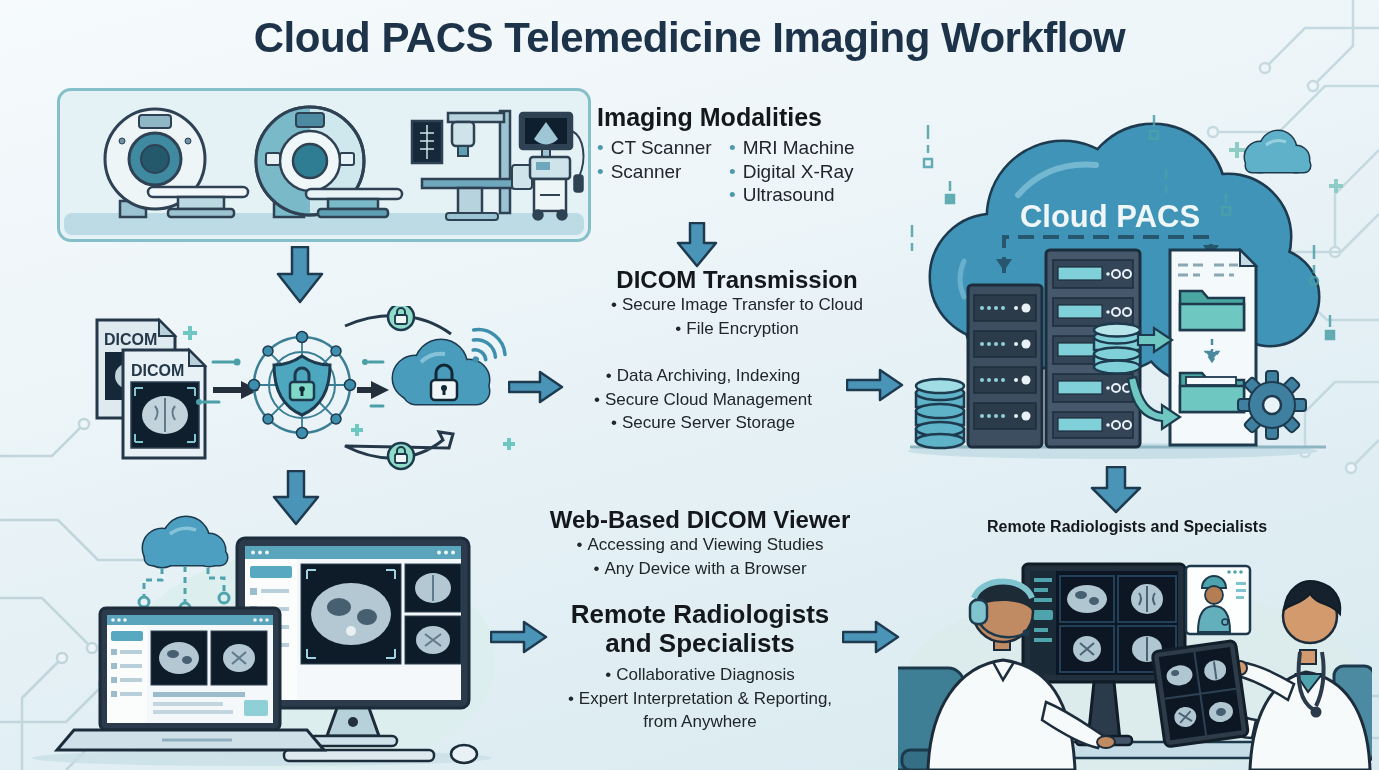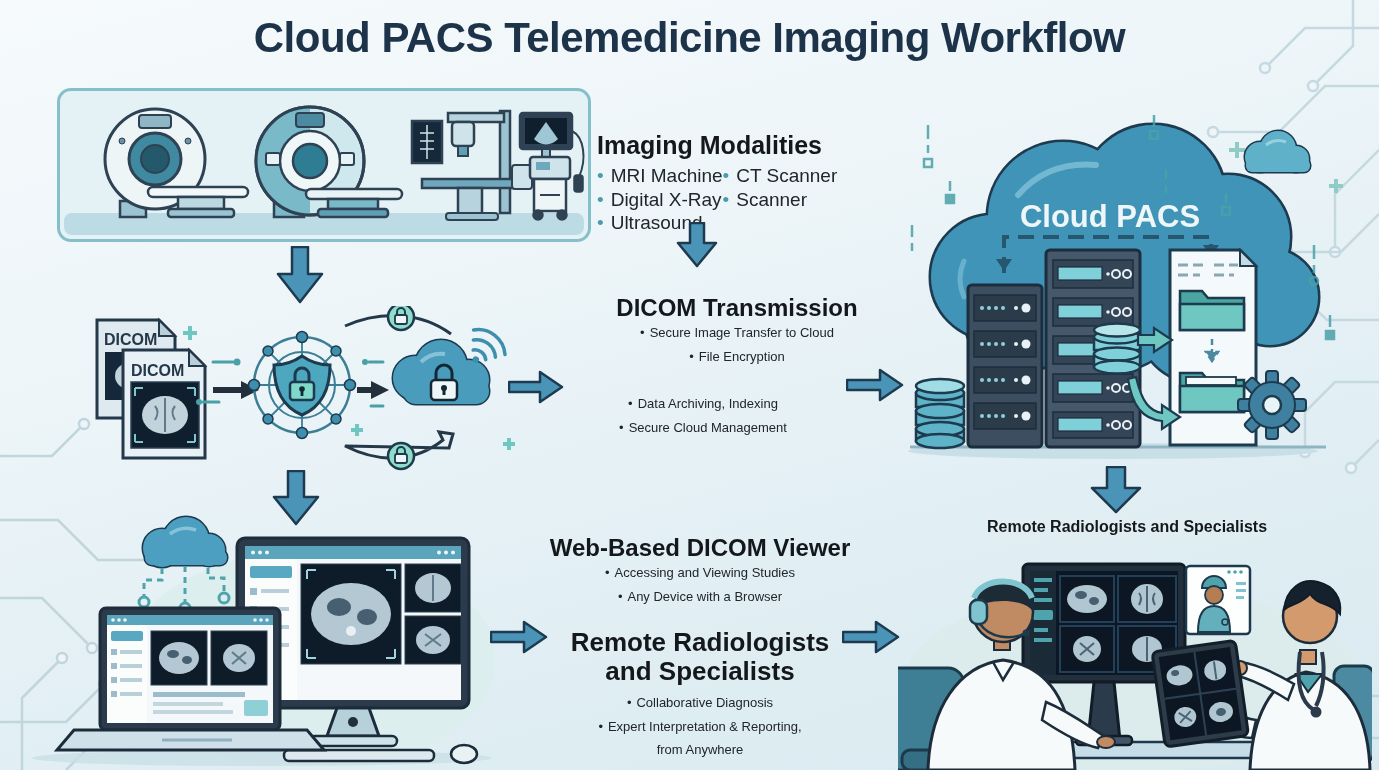--- a/index.html
+++ b/index.html
@@ -7,23 +7,23 @@
     position:relative;width:1379px;height:770px;overflow:hidden;
     background:linear-gradient(165deg,#f6fafc 0%,#edf5f8 35%,#e2eff4 65%,#d8eaf0 100%);
     font-family:"Liberation Sans","DejaVu Sans",sans-serif;
   }
   .abs{position:absolute;}
   .title{
     top:14px;left:0;width:100%;text-align:center;
     font-size:42px;font-weight:700;color:#1d3349;letter-spacing:-0.5px;
   }
   
-  .step{color:#14181c;text-align:center;margin-top:28px;}
+  .step{color:#14181c;text-align:center;}
   .step h3{margin:0;font-size:24px;font-weight:700;line-height:27px;color:#14181c;}
-  .bul{font-size:13px;line-height:23.5px;color:#20262b;}
+  .bul{font-size:17px;line-height:23.5px;color:#20262b;}
   .bdot{margin-right:5px;color:#20262b;}
   .mod-block{left:597px;top:104px;width:280px;text-align:left;}
   .mod-block h3{font-size:25px;}
   .mod-cols{display:flex;margin-top:5px;}
   .mod-col{list-style:none;margin:0;padding:0;}
   .mod-col li{font-size:19px;line-height:23.5px;color:#20262b;}
   .mdot{color:#4d9aad;margin-right:7px;}
   .mod-col.c1{width:132px;}
   
   .arr{display:block;}
@@ -370,49 +370,50 @@
       <rect x="141" y="210" width="80" height="4" fill="#c3d6de"></rect>
       <rect x="232" y="200" width="24" height="16" rx="2" fill="#8fd0d6"></rect>
       <path d="M62 230 L295 230 L312 250 L45 250 Z" fill="#cfe0e9" stroke="#1c2c3a" stroke-width="3"></path>
       <path d="M150 240 h70" stroke="#8fb0be" stroke-width="3"></path>
     </g>
   </svg>
 
   <div class="abs step mod-block">
     <h3>Imaging Modalities</h3>
     <div class="mod-cols">
+      <ul class="mod-col c1">
+        <li><span class="mdot">•</span><span>CT Scanner</span></li>
+        <li><span class="mdot">•</span><span>Scanner</span></li>
+      </ul>
       <ul class="mod-col c2">
         <li><span class="mdot">•</span><span>MRI Machine</span></li>
         <li><span class="mdot">•</span><span>Digital X-Ray</span></li>
         <li><span class="mdot">•</span><span>Ultrasound</span></li>
       </ul>
-      <ul class="mod-col c1">
-        <li><span class="mdot">•</span><span>CT Scanner</span></li>
-        <li><span class="mdot">•</span><span>Scanner</span></li>
-      </ul>
     </div>
   </div>
 
   <svg class="abs arr" style="left:676px;top:222px;" width="42" height="46" viewBox="0 0 42 46">
     <path d="M14 1 h14 v20 h12 L21 44 L2 21 h12 Z" fill="#4a94b8" stroke="#1e3a4f" stroke-width="2.5" stroke-linejoin="round"></path>
   </svg>
 
   <div class="abs step" style="left:572px;top:266px;width:330px;">
     <h3>DICOM Transmission</h3>
     <div class="bul"><span class="bdot">•</span><span>Secure Image Transfer to Cloud</span></div>
     <div class="bul"><span class="bdot">•</span><span>File Encryption</span></div>
   </div>
 
   <svg class="abs arr" style="left:508px;top:370px;" width="56" height="34" viewBox="0 0 56 34">
     <path d="M1 12 h31 v-10 L54 17 L32 32 v-10 h-31 Z" fill="#4a94b8" stroke="#1e3a4f" stroke-width="2.5" stroke-linejoin="round"></path>
   </svg>
 
   <div class="abs step" style="left:553px;top:364px;width:300px;">
     <div class="bul"><span class="bdot">•</span><span>Data Archiving, Indexing</span></div>
     <div class="bul"><span class="bdot">•</span><span>Secure Cloud Management</span></div>
+    <div class="bul"><span class="bdot">•</span><span>Secure Server Storage</span></div>
   </div>
 
   <svg class="abs arr" style="left:846px;top:368px;" width="58" height="34" viewBox="0 0 58 34">
     <path d="M1 12 h33 v-10 L56 17 L34 32 v-10 h-33 Z" fill="#4a94b8" stroke="#1e3a4f" stroke-width="2.5" stroke-linejoin="round"></path>
   </svg>
 
   <div class="abs step" style="left:528px;top:506px;width:344px;">
     <h3>Web-Based DICOM Viewer</h3>
     <div class="bul"><span class="bdot">•</span><span>Accessing and Viewing Studies</span></div>
     <div class="bul"><span class="bdot">•</span><span>Any Device with a Browser</span></div>

